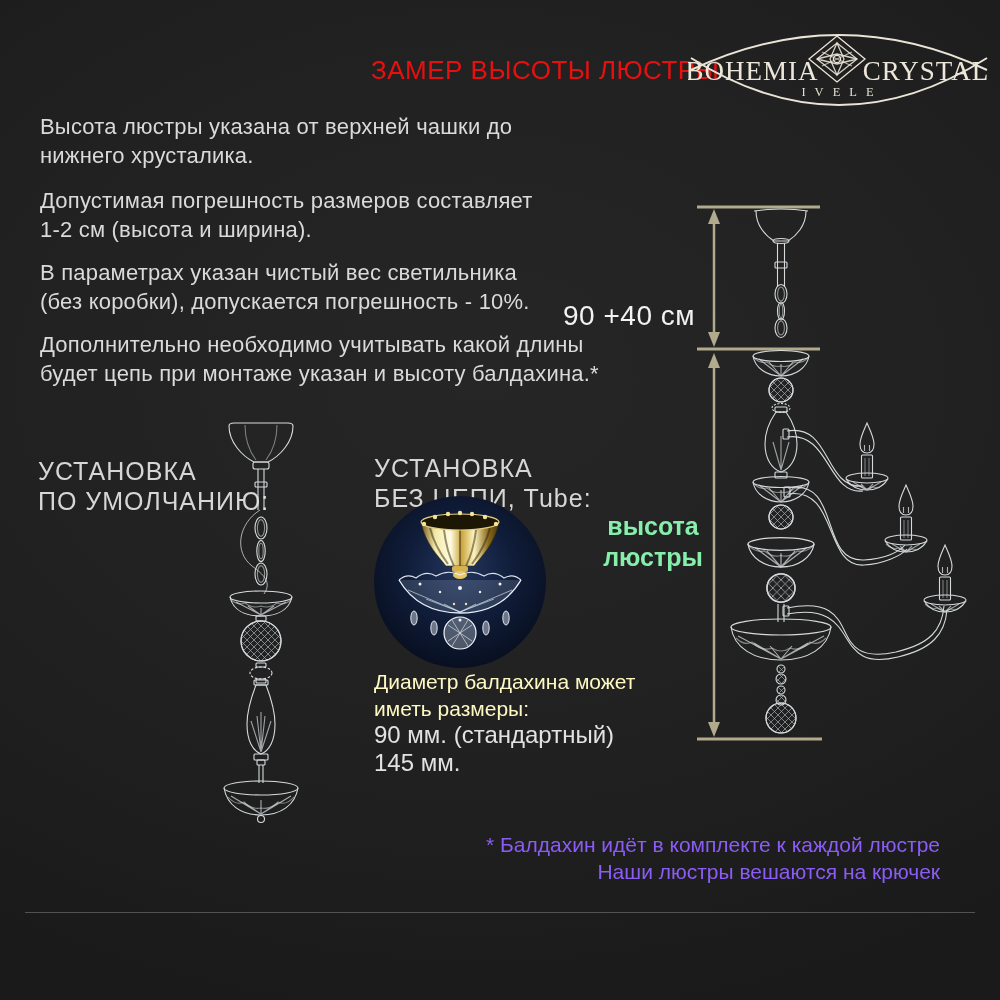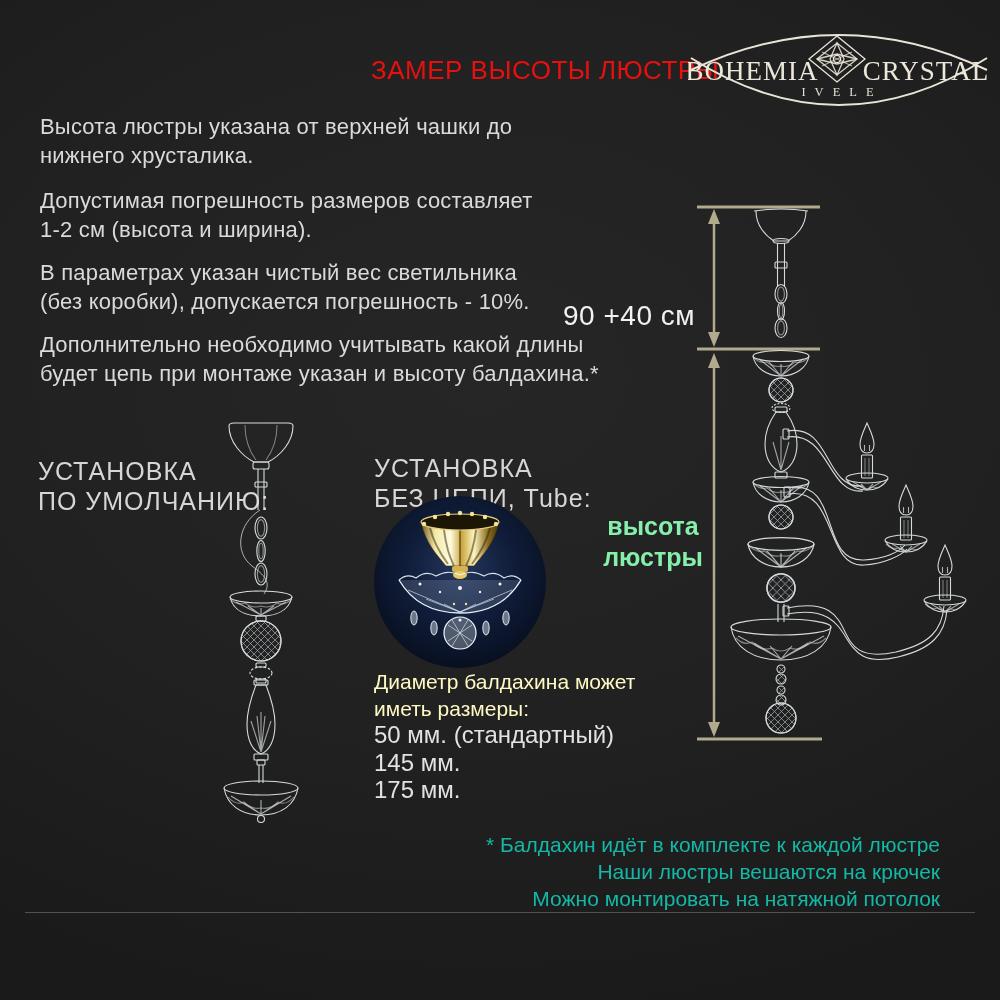--- a/index.html
+++ b/index.html
@@ -30,21 +30,21 @@
     font-size:28px;color:#f2f2f2;letter-spacing:.5px;white-space:nowrap;margin-top:30px;
   }
   .height-label{
     left:597px;top:511px;width:112px;text-align:center;
     font-size:25px;line-height:31px;font-weight:bold;color:#86efac;white-space:pre-line;
   }
   .canopy-intro{left:374px;top:668px;font-size:21px;line-height:27px;color:#fef9c3;white-space:pre-line;}
   .canopy-sizes{left:374px;top:721px;font-size:24px;line-height:27.5px;color:#e2e2e2;}
   .footnotes{
     right:60px;top:831px;width:640px;text-align:right;
-    font-size:21px;line-height:27px;color:#14b8a6;
+    font-size:21px;line-height:27px;color:#8b5cf6;
   }
   .divider{left:25px;top:912px;width:950px;height:1px;background:#525252;}
   .logo-wrap{left:688px;top:12px;width:302px;height:104px;}
   .drawing-left{left:198px;top:416px;}
   .photo-wrap{left:374px;top:496px;width:172px;height:172px;}
   .drawing-right{left:680px;top:190px;}
   svg{display:block;}
   svg text{font-family:"Liberation Serif","DejaVu Serif",serif;}
 </style>
 </head>
@@ -336,24 +336,22 @@
       <use href="#candle" transform="translate(187,288)"></use>
       <use href="#candle" transform="translate(226,350)"></use>
       <use href="#candle" transform="translate(265,410)"></use>
     </g>
   </svg>
 </div>
 
 <div class="abs canopy-intro">Диаметр балдахина может
 иметь размеры:</div>
 <div class="abs canopy-sizes">
-  <div>50 мм. (стандартный)</div>
+  <div>90 мм. (стандартный)</div>
   <div>145 мм.</div>
-  <div>175 мм.</div>
 </div>
 
 <div class="abs footnotes">
   <div>* Балдахин идёт в комплекте к каждой люстре</div>
   <div>Наши люстры вешаются на крючек</div>
-  <div>Можно монтировать на натяжной потолок</div>
 </div>
 
 <div class="abs divider"></div>
 
 </body></html>

